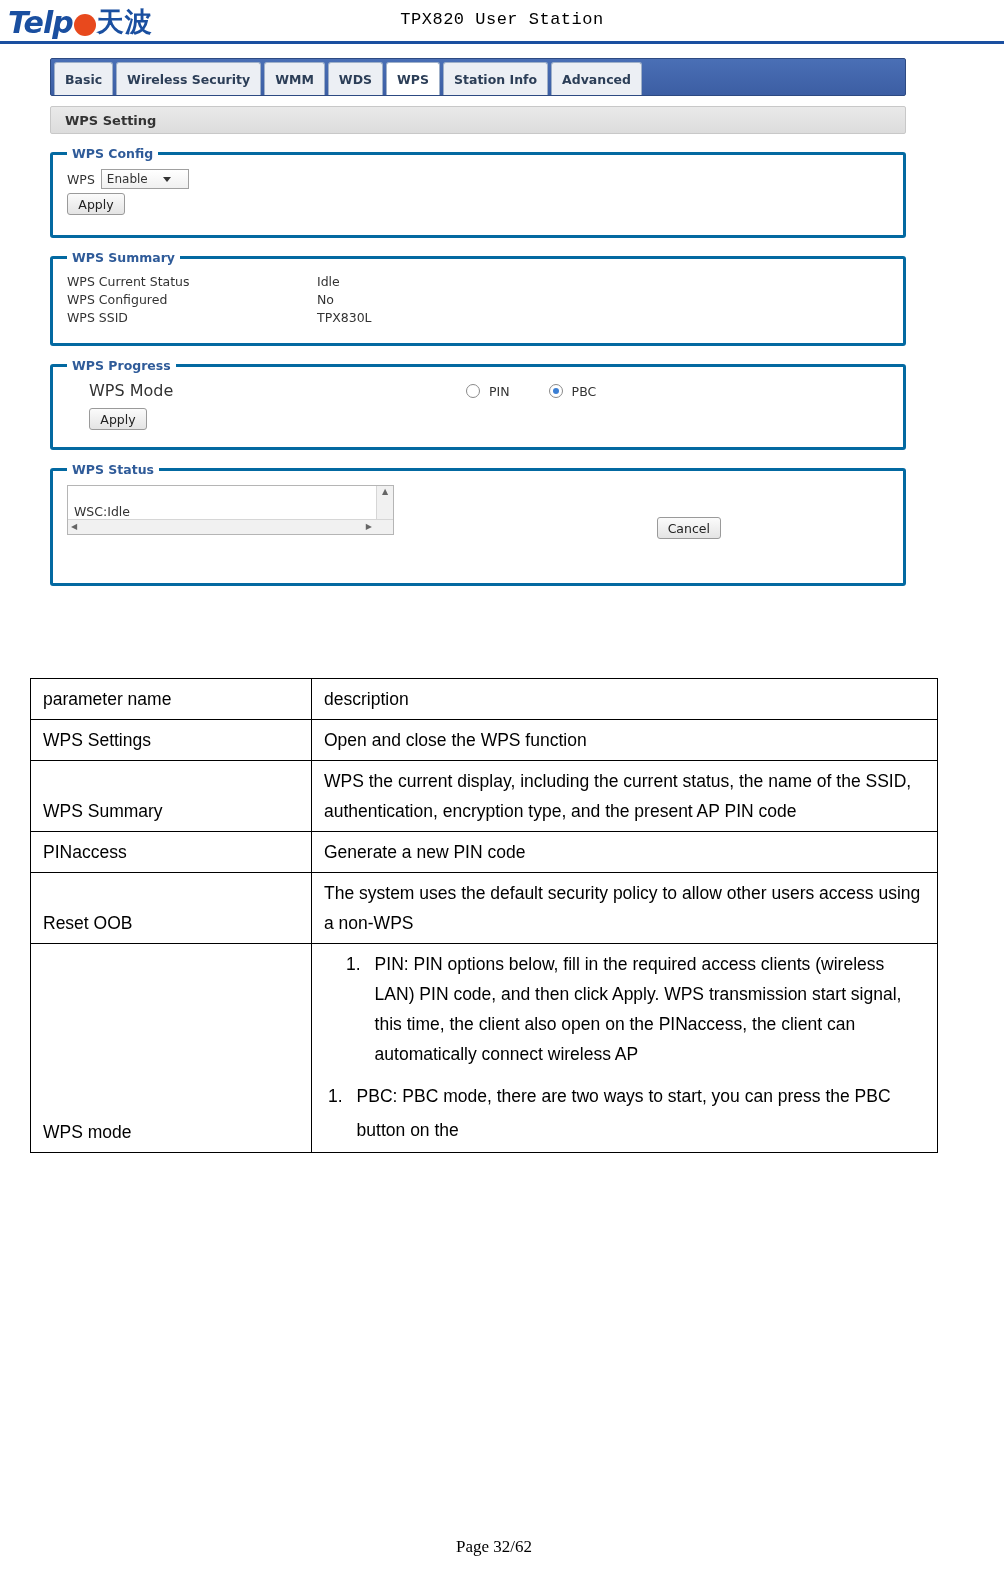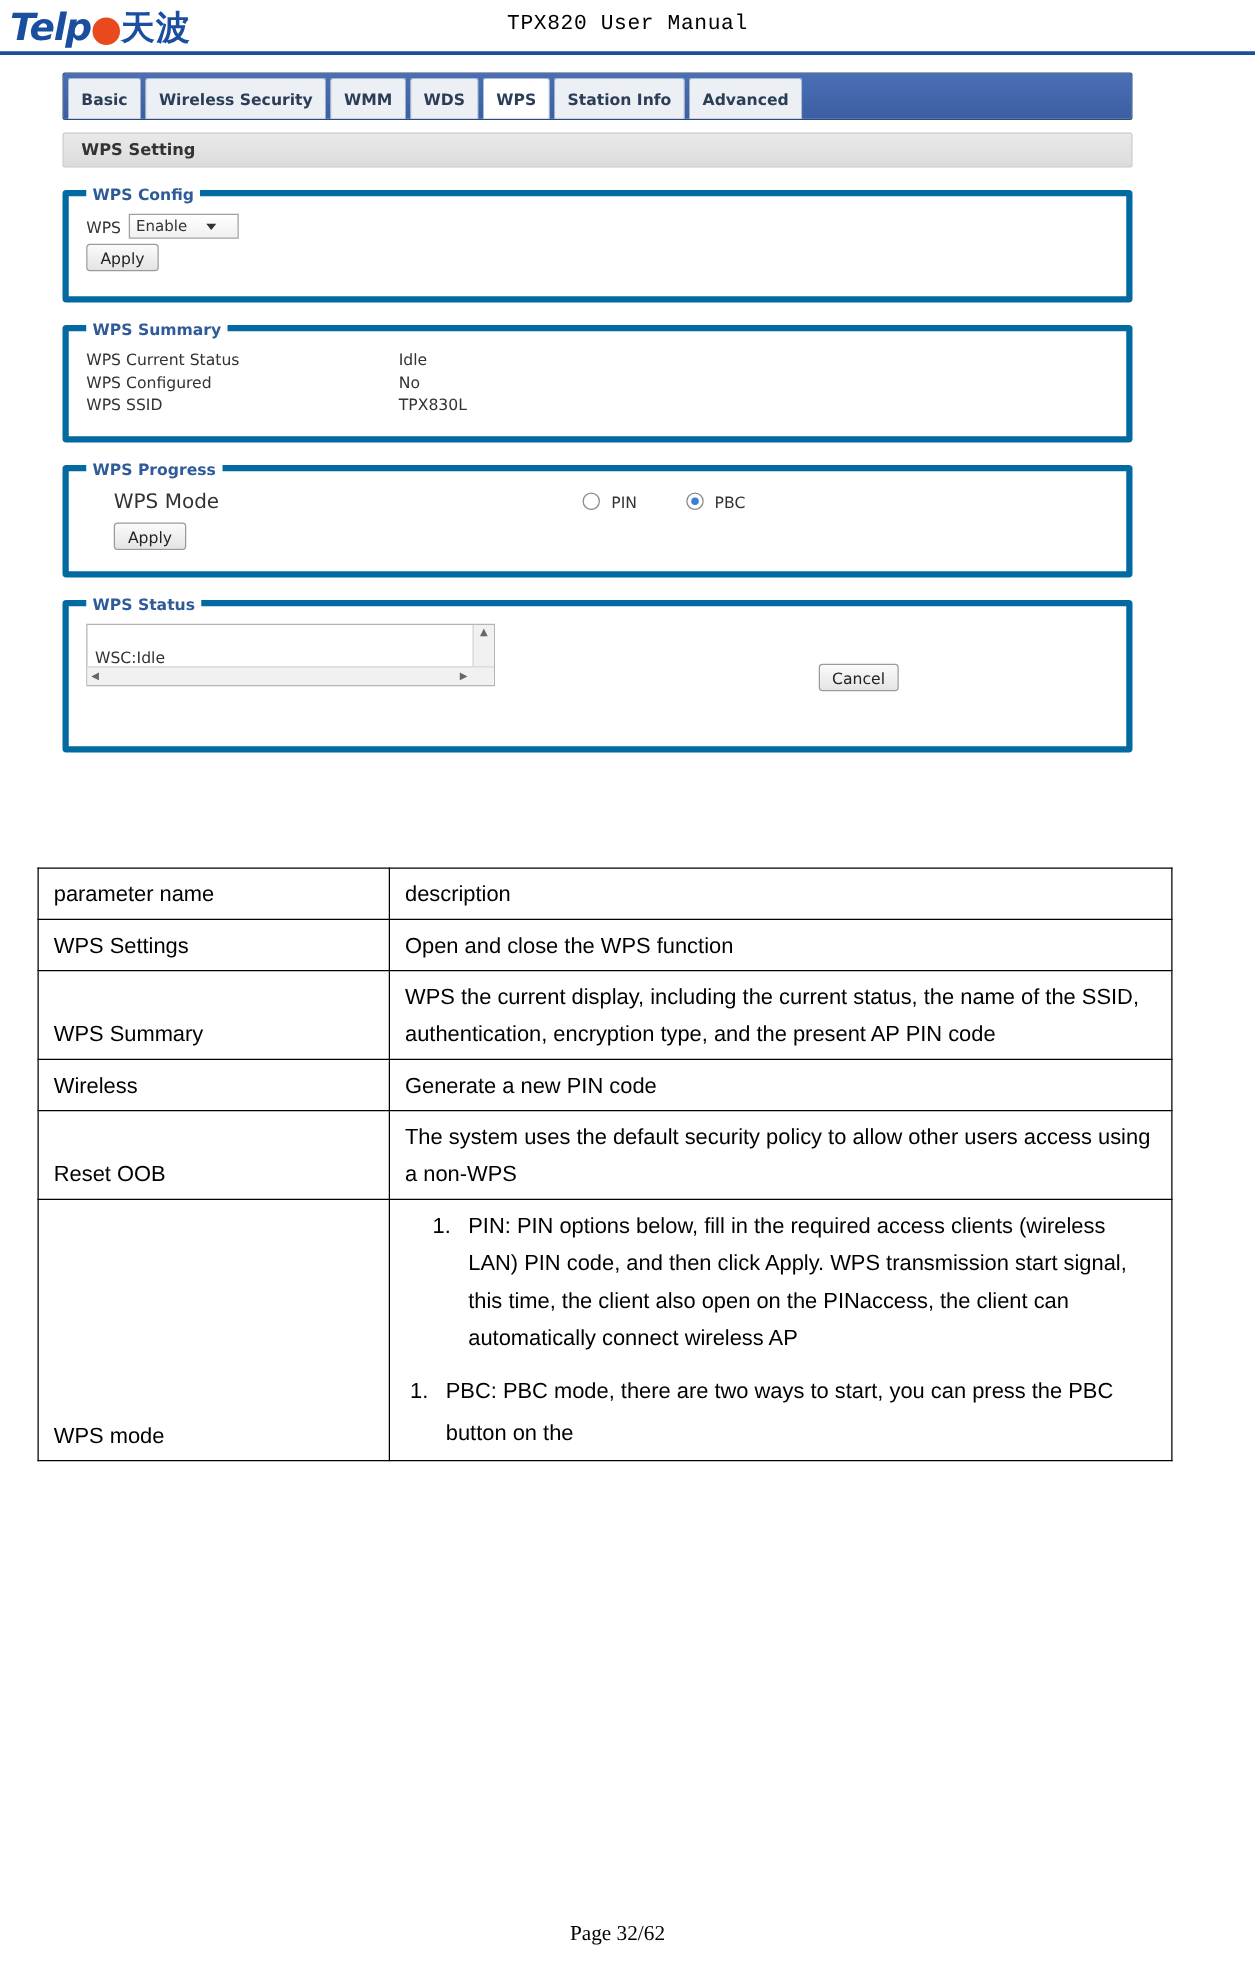--- a/index.html
+++ b/index.html
@@ -117,21 +117,21 @@
     display: flex;
     align-items: center;
     padding-left: 14px;
     font-size: 13px;
     font-weight: bold;
     color: #333;
   }
   .fieldset {
     position: relative;
     margin-top: 18px;
-    border: 5px solid #0369a1;
+    border: 3px solid #0369a1;
     border-radius: 3px;
     background: #fff;
     padding: 14px 14px 12px 14px;
   }
   .legend {
     position: absolute;
     top: -9px;
     left: 14px;
     background: #fff;
     padding: 0 5px;
@@ -290,21 +290,21 @@
 </style>
 </head>
 <body>
 
 <div class="page-header">
   <div class="logo">
     <span class="logo-text">Telp</span>
     <span class="logo-dot"></span>
     <span class="logo-cn">天波</span>
   </div>
-  <div class="header-title">TPX820 User Manual</div>
+  <div class="header-title">TPX820 User Station</div>
   <div class="header-rule"></div>
 </div>
 
 <div class="shot">
 
   <div class="tabbar">
     <div class="tab">
         <span>Basic</span>
       </div>
     <div class="tab">
@@ -408,21 +408,21 @@
     </tr>
     <tr>
       <td class="col1 mid">WPS Settings</td>
       <td class="mid">Open and close the WPS function</td>
     </tr>
     <tr>
       <td class="col1">WPS Summary</td>
       <td class="top">WPS the current display, including the current status, the name of the SSID, authentication, encryption type, and the present AP PIN code</td>
     </tr>
     <tr>
-      <td class="col1 mid">Wireless</td>
+      <td class="col1 mid">PINaccess</td>
       <td class="mid">Generate a new PIN code</td>
     </tr>
     <tr>
       <td class="col1">Reset OOB</td>
       <td class="top">The system uses the default security policy to allow other users access using a non-WPS</td>
     </tr>
     <tr>
       <td class="col1">WPS mode</td>
       <td class="top wps-mode-cell">
         <div class="ol-item">

